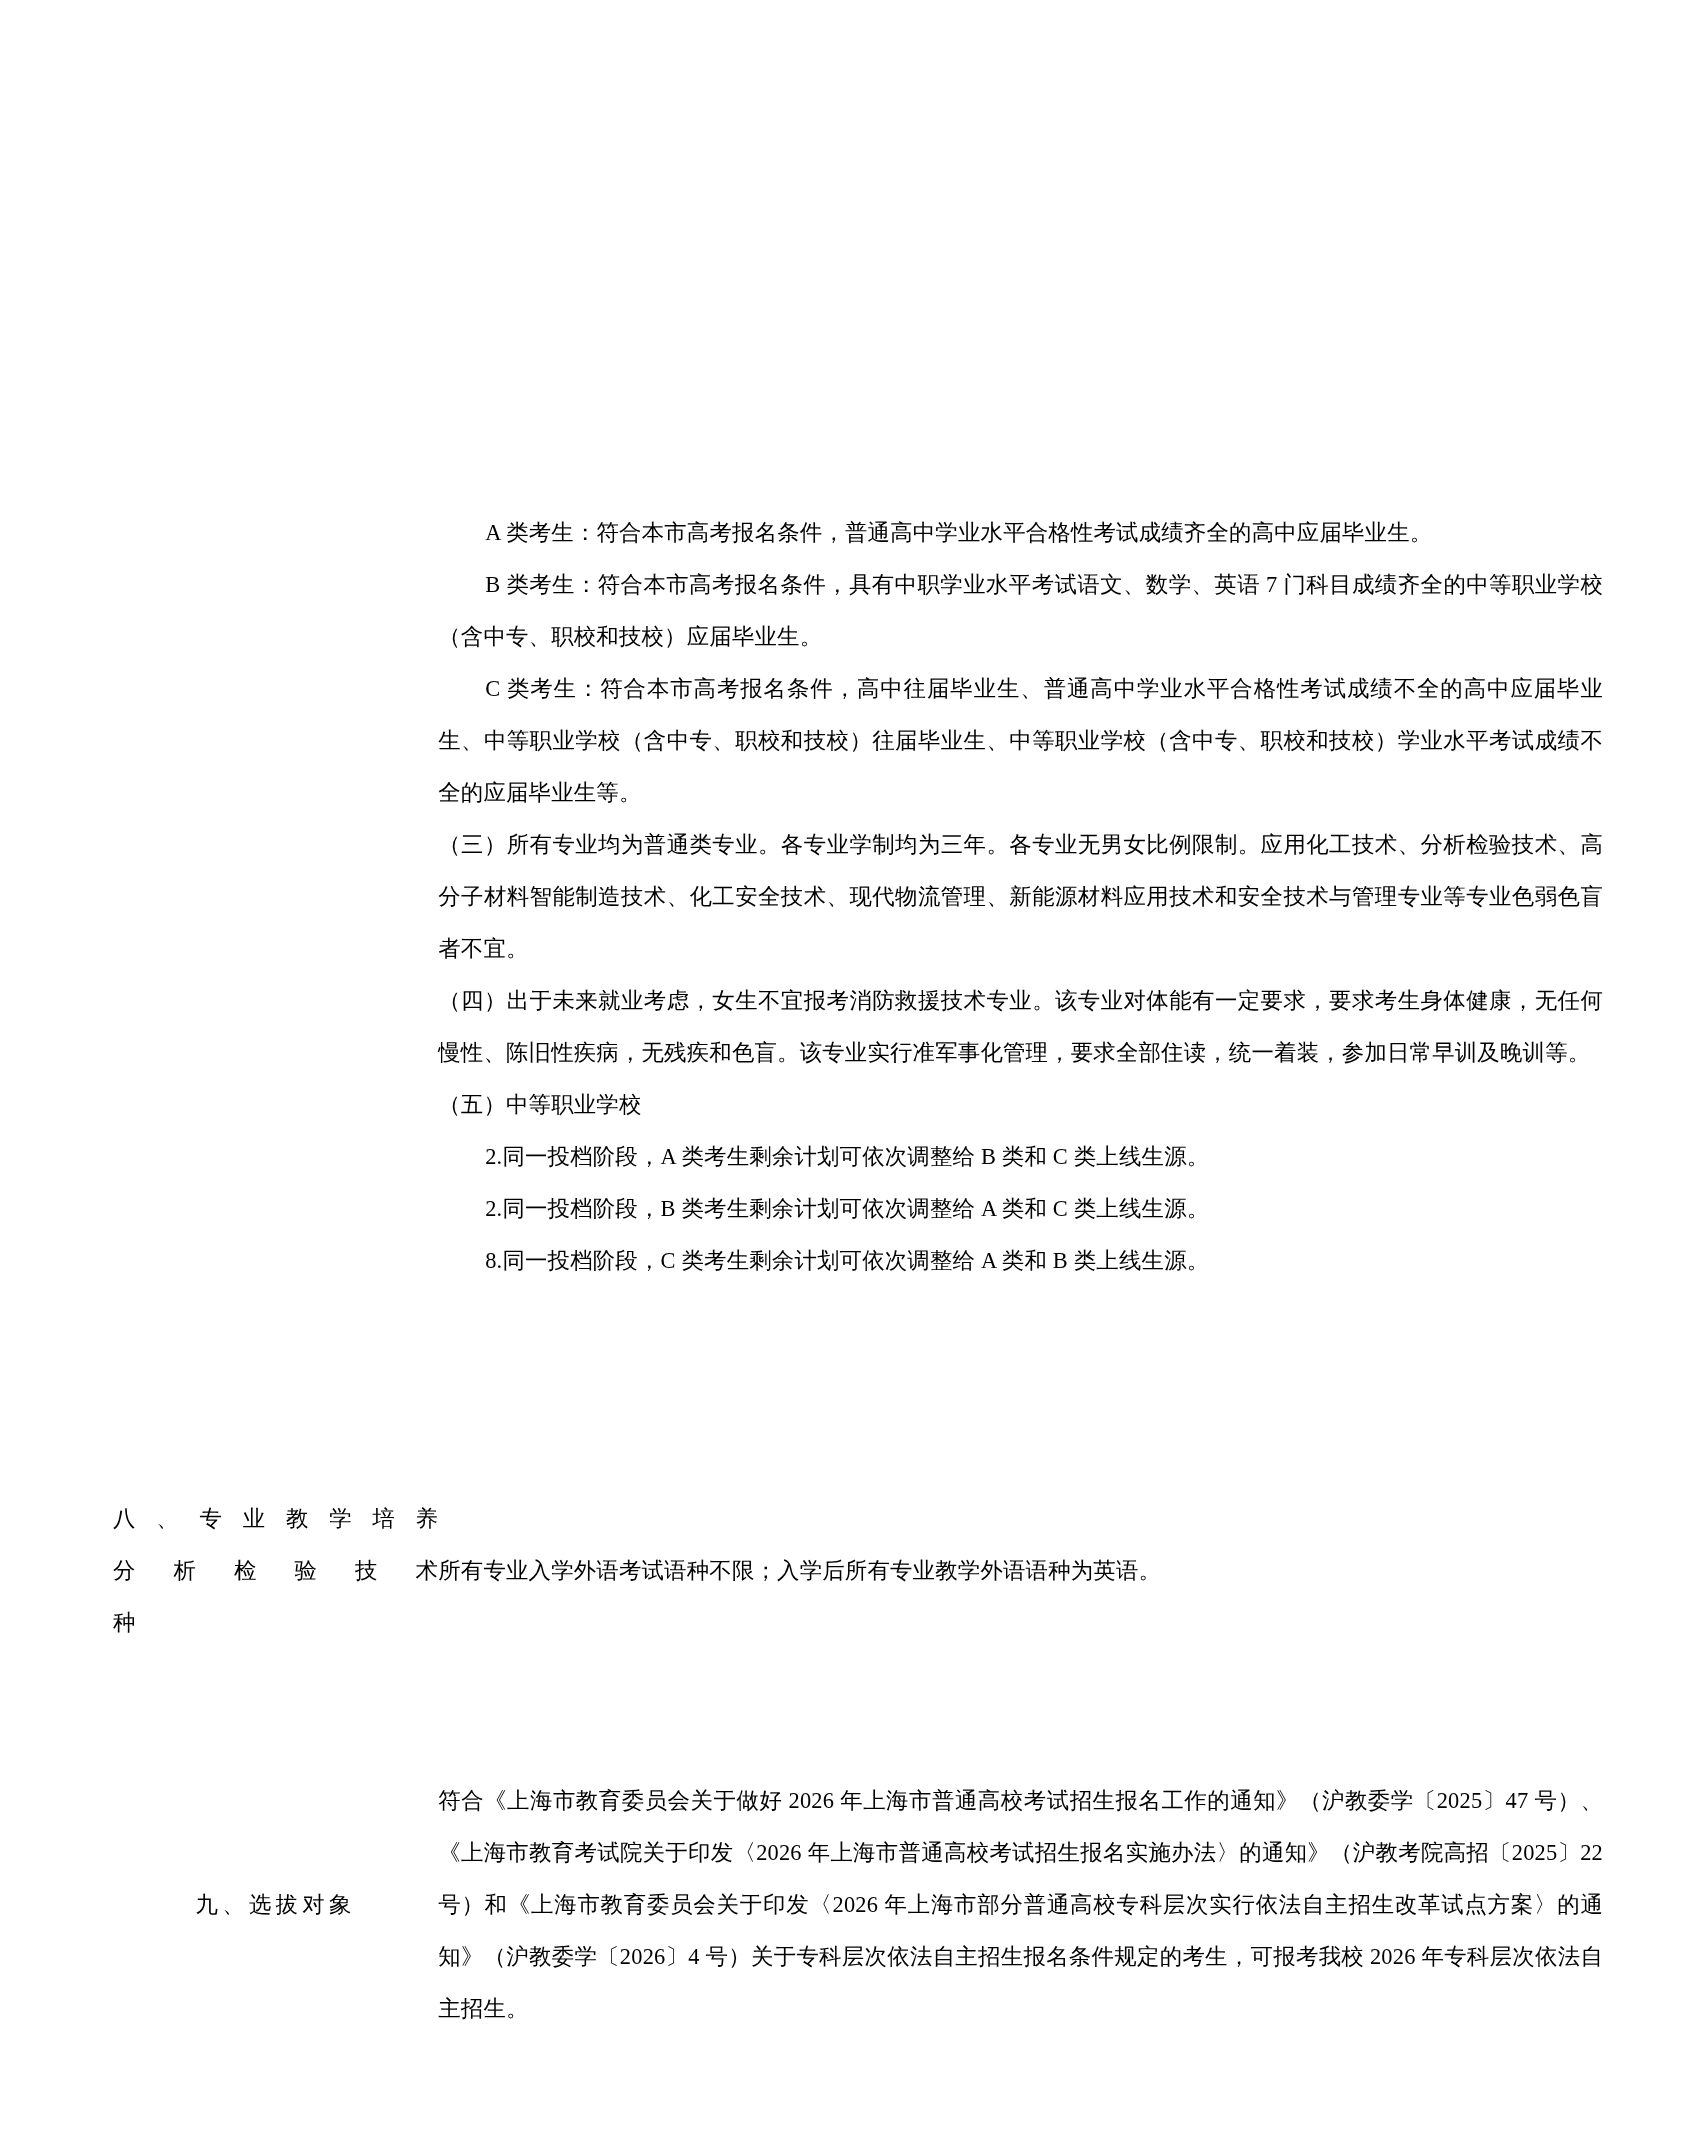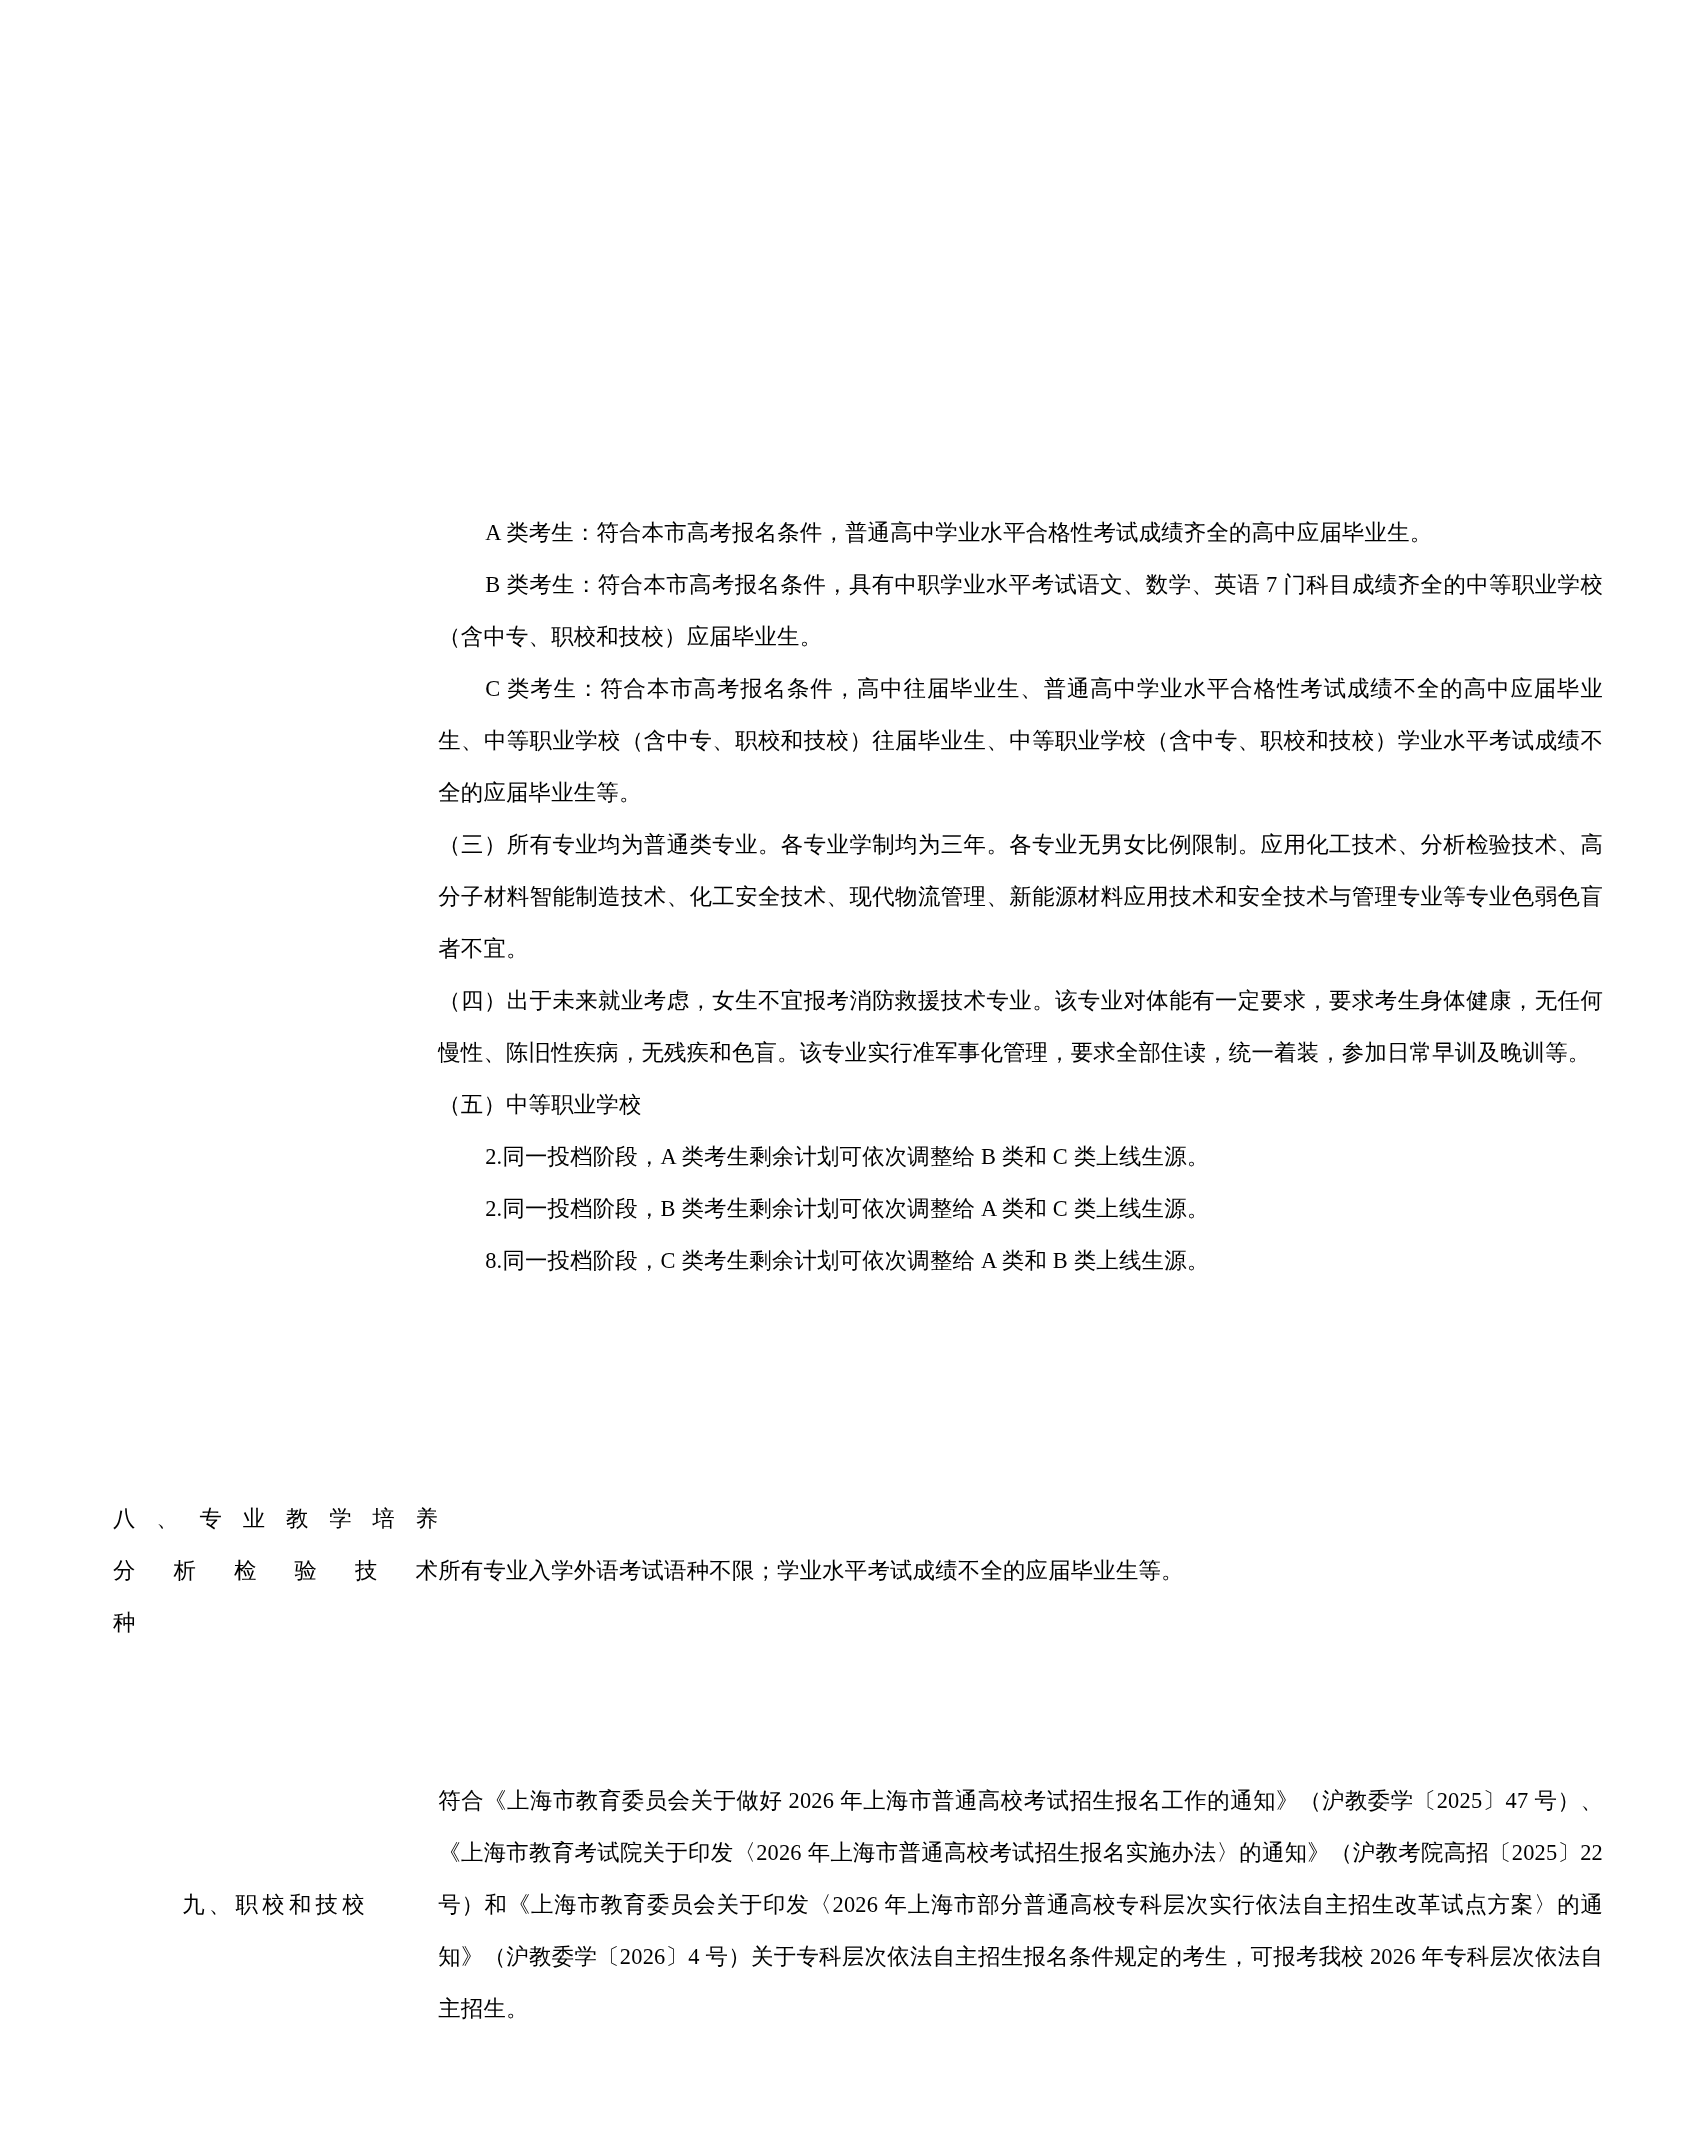--- a/index.html
+++ b/index.html
@@ -148,27 +148,27 @@
 
       <tr class="row-sep r-eight">
         <td class="cell-label">
           <div class="label-text">
             <span class="lbl-line">八、专业教学培养</span>
             <span class="lbl-line">分析检验技术</span>
             <span class="lbl-line tail">种</span>
           </div>
         </td>
         <td class="cell-body">
-          <div class="body-single">所有专业入学外语考试语种不限；学业水平考试成绩不全的应届毕业生等。</div>
+          <div class="body-single">所有专业入学外语考试语种不限；入学后所有专业教学外语语种为英语。</div>
         </td>
       </tr>
 
       <tr class="row-sep r-nine">
         <td class="cell-label">
-          <div class="label-center">九、职校和技校</div>
+          <div class="label-center">九、选拔对象</div>
         </td>
         <td class="cell-body">
           <div class="body-text">
             <p class="para indent1">符合《上海市教育委员会关于做好 2026 年上海市普通高校考试招生报名工作的通知》（沪教委学〔2025〕47 号）、《上海市教育考试院关于印发〈2026 年上海市普通高校考试招生报名实施办法〉的通知》（沪教考院高招〔2025〕22 号）和《上海市教育委员会关于印发〈2026 年上海市部分普通高校专科层次实行依法自主招生改革试点方案〉的通知》（沪教委学〔2026〕4 号）关于专科层次依法自主招生报名条件规定的考生，可报考我校 2026 年专科层次依法自主招生。</p>
           </div>
         </td>
       </tr>
 
     </tbody>
   </table>

